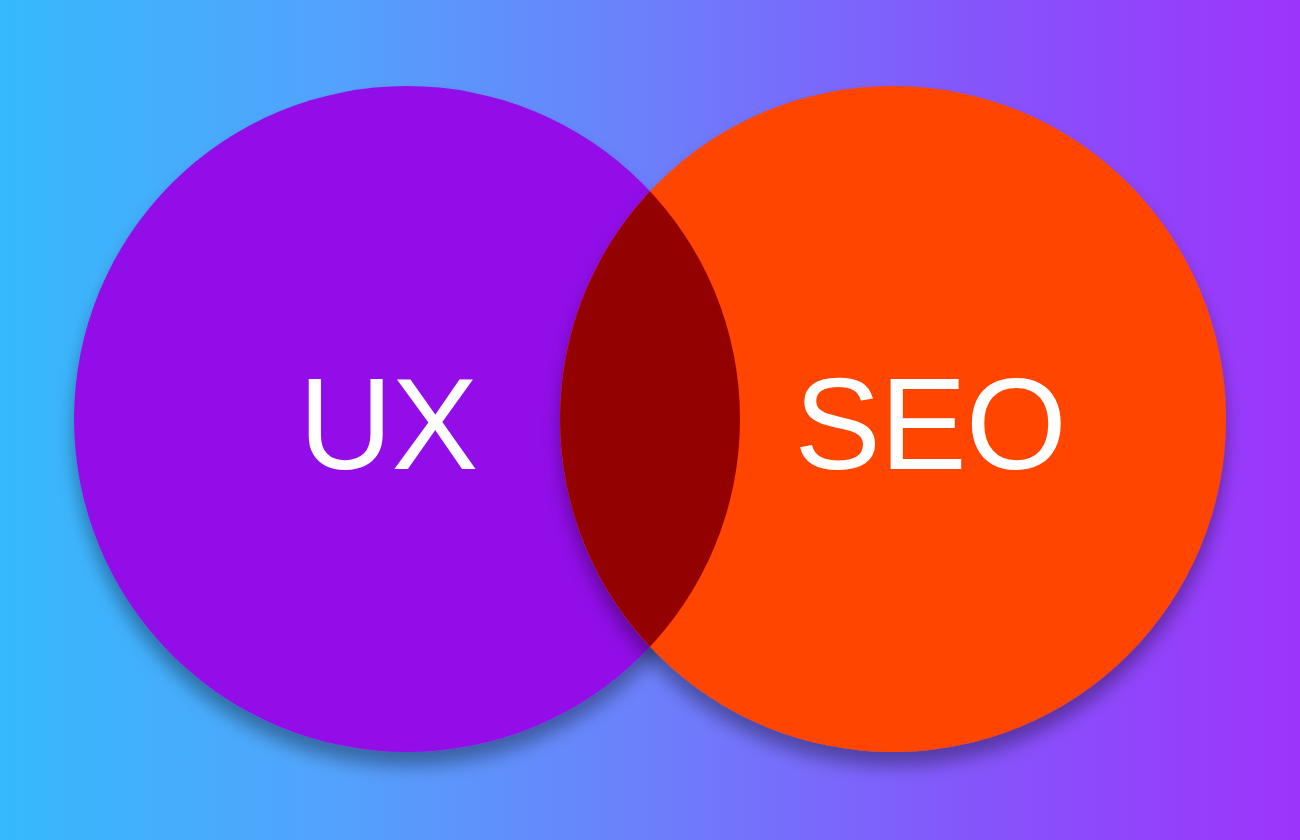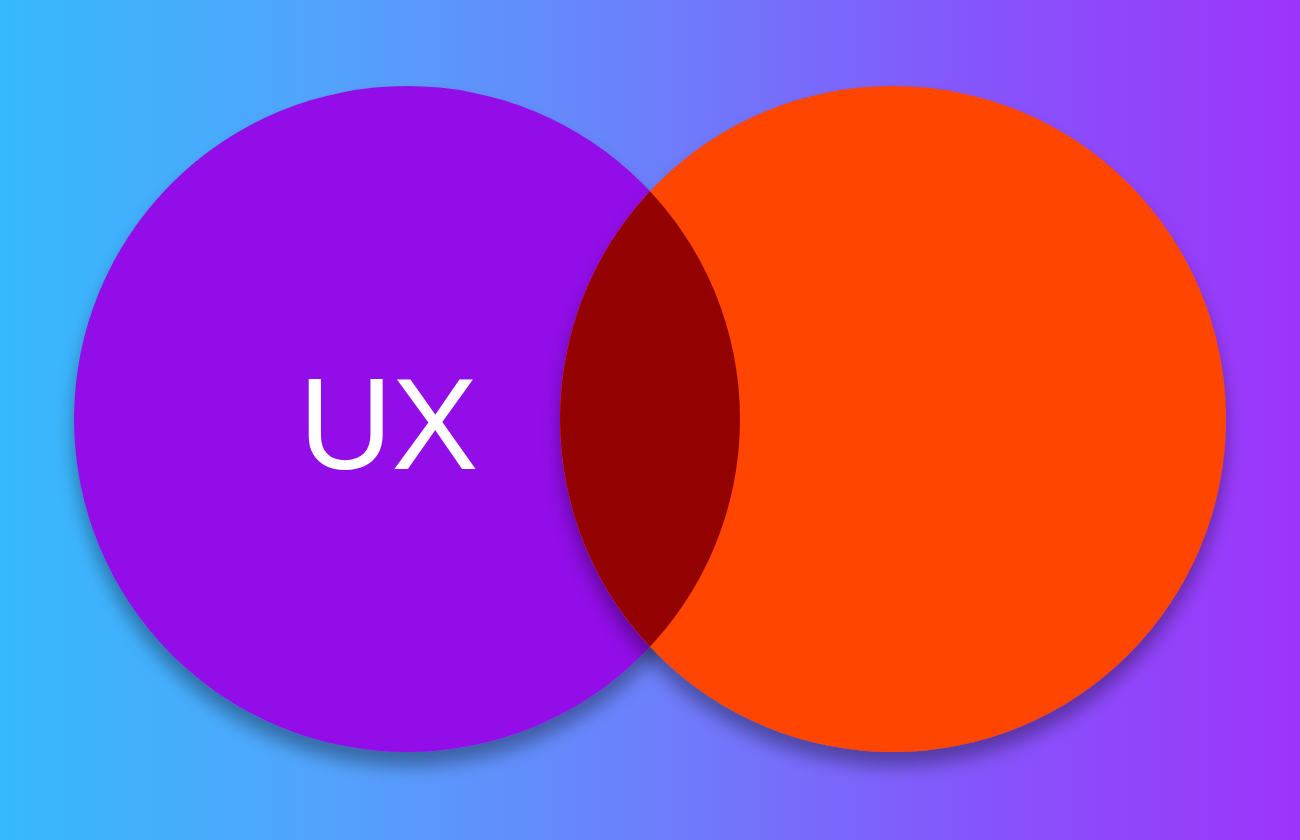--- a/index.html
+++ b/index.html
@@ -67,13 +67,14 @@
         <circle cx="407" cy="419" r="333"></circle>
       </clipPath>
     </defs>
 
     <circle cx="407" cy="419" r="333" fill="#9210e8" filter="url(#shadow)"></circle>
     <circle cx="893" cy="419" r="333" fill="#ff4500" filter="url(#shadow)"></circle>
     <circle cx="893" cy="419" r="333" fill="#940101" clip-path="url(#clip-ux)"></circle>
   </svg>
 
   <div class="label label-ux">UX</div>
+  <div class="label label-seo">SEO</div>
 </div>
 
 </body></html>

